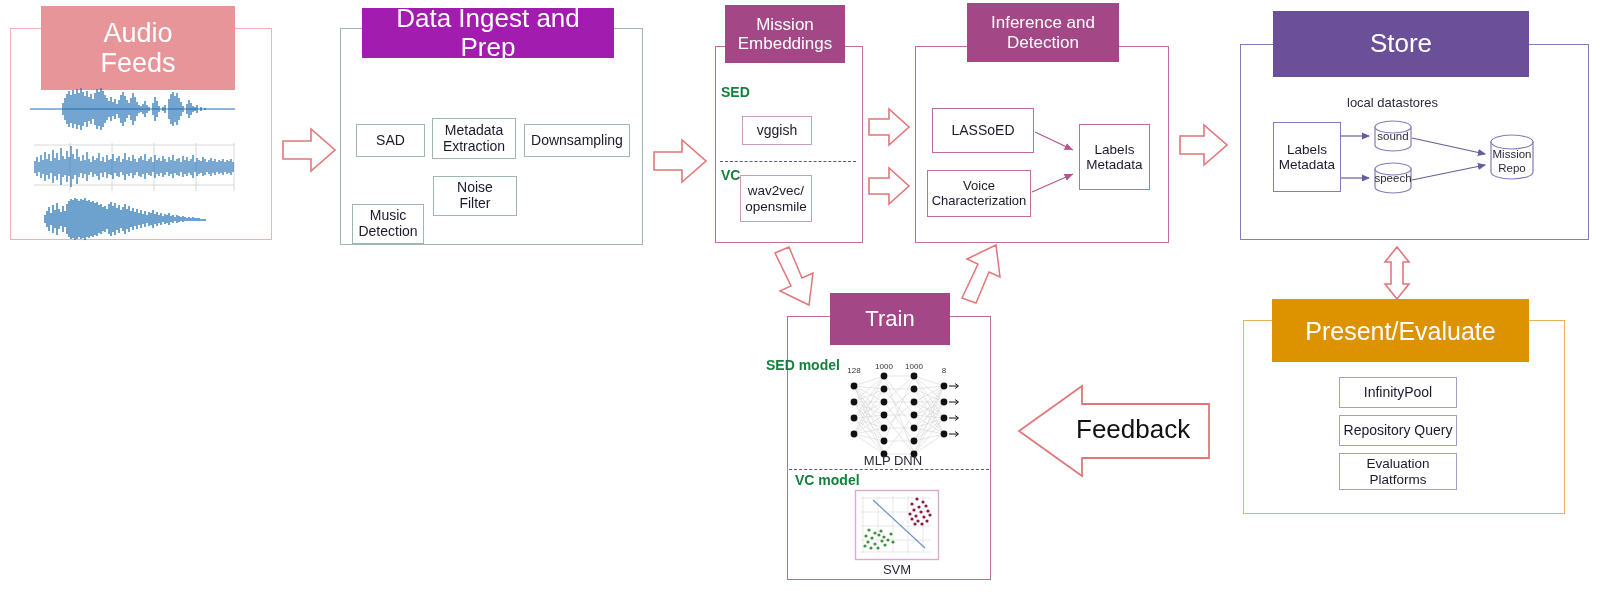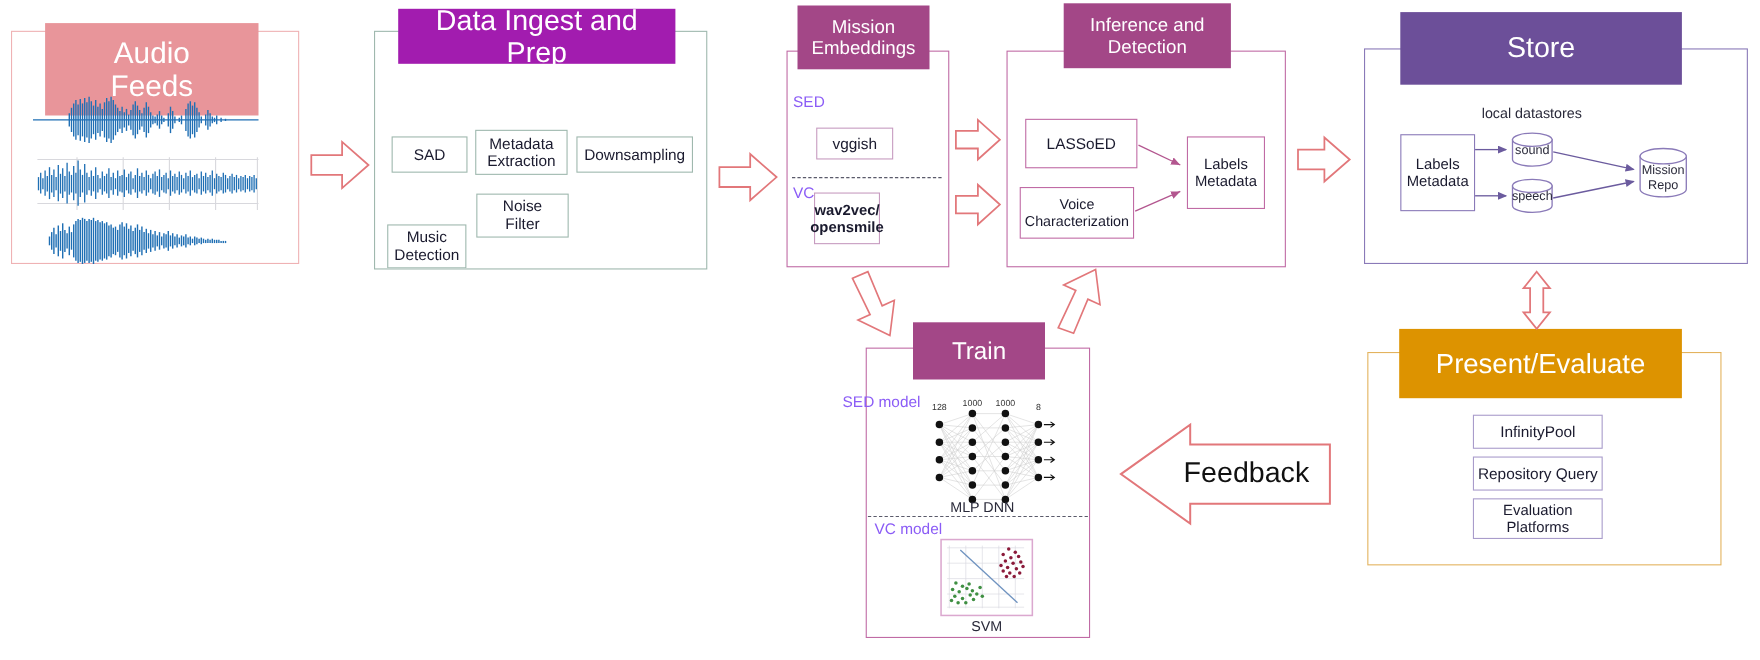--- a/index.html
+++ b/index.html
@@ -21,40 +21,40 @@
     padding:2px 6px;
   }
 
   
   .ibox{
     position:absolute;box-sizing:border-box;background:#fff;
     display:flex;align-items:center;justify-content:center;text-align:center;
     color:#1a1a2e;line-height:1.12;
   }
   .sectlabel{
-    position:absolute;font-weight:normal;color:#8b5cf6;white-space:nowrap;
+    position:absolute;font-weight:bold;color:#15803d;white-space:nowrap;
   }
   .plainlabel{position:absolute;color:#2a2a3a;white-space:nowrap;text-align:center;}
 
   .dashed-sep{position:absolute;border-top:1px dashed #5a5a6a;}
 
   svg{display:block;overflow:visible;}
   .arrowlayer{position:absolute;left:0;top:0;width:1600px;height:600px;pointer-events:none;}
   .fb-text{
     position:absolute;color:#111;white-space:nowrap;
   }
 </style>
 </head>
 <body>
 
 <div class="stage">
 
   <div class="panel" style="left:10px;top:28px;width:262px;height:212px;border:1px solid #efb2b4;"></div>
 
-  <div class="hdr" style="left:41px;top:6px;width:194px;height:84px;background:#e8959a;font-size:27px;margin-top:15px;">
+  <div class="hdr" style="left:41px;top:6px;width:194px;height:84px;background:#e8959a;font-size:27px;">
     <div>
       <div>Audio</div>
       <div>Feeds</div>
     </div>
   </div>
 
   <svg style="position:absolute;left:30px;top:85px;" width="215" height="150">
 
     <g transform="translate(0,0)">
       <line x1="0" y1="24" x2="205" y2="24" stroke="#1f6fb4" stroke-width="1"></line>
@@ -373,21 +373,21 @@
   </div>
 
   <div class="sectlabel" style="left:721px;top:84px;font-size:14px;">SED</div>
   <div class="ibox" style="left:742px;top:116px;width:70px;height:29px;border:1px solid #c79cc0;font-size:14px;">
     <span>vggish</span>
   </div>
 
   <div class="dashed-sep" style="left:720px;top:161px;width:136px;"></div>
 
   <div class="sectlabel" style="left:721px;top:167px;font-size:14px;">VC</div>
-  <div class="ibox" style="left:740px;top:175px;width:60px;height:47px;border:1px solid #c79cc0;font-size:13.5px;font-weight:bold;">
+  <div class="ibox" style="left:740px;top:175px;width:72px;height:47px;border:1px solid #c79cc0;font-size:13.5px;">
     <div>
       <div>wav2vec/</div>
       <div>opensmile</div>
     </div>
   </div>
 
   <div class="panel" style="left:915px;top:46px;width:254px;height:197px;border:1px solid #c06ba5;"></div>
 
   <div class="hdr" style="left:967px;top:3px;width:152px;height:59px;background:#a34787;font-size:17px;">
     <div>

